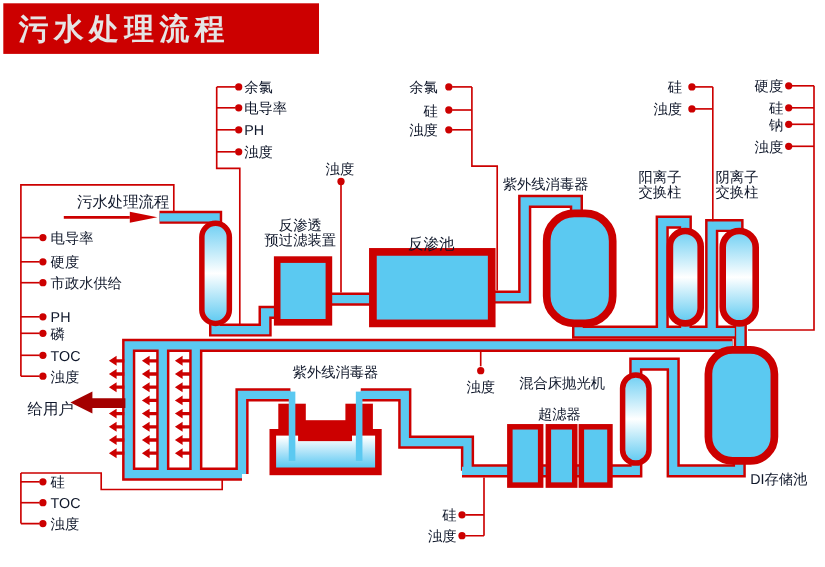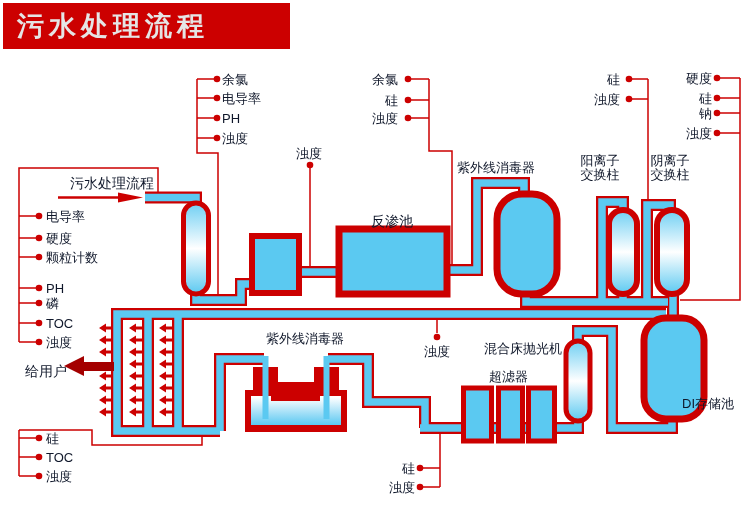--- a/index.html
+++ b/index.html
@@ -191,38 +191,42 @@
         <circle cx="420" cy="487" r="3.3" fill="#cc0000"></circle>
         <circle cx="39" cy="438" r="3.3" fill="#cc0000"></circle>
         <circle cx="39" cy="457" r="3.3" fill="#cc0000"></circle>
         <circle cx="39" cy="476" r="3.3" fill="#cc0000"></circle>
       </g>
   </svg>
 
   <div class="lbl big" style="left:70px;top:176px">污水处理流程</div>
   <div class="lbl big" style="left:25px;top:364px">给用户</div>
 
+  <div class="lbl c" style="left:228px;top:198px;width:90px">
+    <span style="display:block">反渗透</span>
+    <span style="display:block">预过滤装置</span>
+  </div>
   <div class="lbl big" style="left:371px;top:214px">反渗池</div>
   <div class="lbl" style="left:457px;top:160px">紫外线消毒器</div>
   <div class="lbl c" style="left:578px;top:154px;width:44px">
     <span style="display:block">阳离子</span>
     <span style="display:block">交换柱</span>
   </div>
   <div class="lbl c" style="left:648px;top:154px;width:44px">
     <span style="display:block">阴离子</span>
     <span style="display:block">交换柱</span>
   </div>
   <div class="lbl" style="left:266px;top:331px">紫外线消毒器</div>
-  <div class="lbl" style="left:484px;top:341px">混合床抛光机</div>
+  <div class="lbl" style="left:472px;top:341px">混合床抛光机</div>
   <div class="lbl" style="left:489px;top:369px">超滤器</div>
-  <div class="lbl" style="left:682px;top:396px">DI存储池</div>
+  <div class="lbl" style="left:682px;top:428px">DI存储池</div>
 
   <div class="lbl" style="left:46px;top:209px">电导率</div>
   <div class="lbl" style="left:46px;top:231px">硬度</div>
-  <div class="lbl" style="left:46px;top:250px">颗粒计数</div>
+  <div class="lbl" style="left:46px;top:250px">市政水供给</div>
   <div class="lbl" style="left:46px;top:281px">PH</div>
   <div class="lbl" style="left:46px;top:296px">磷</div>
   <div class="lbl" style="left:46px;top:316px">TOC</div>
   <div class="lbl" style="left:46px;top:335px">浊度</div>
 
   <div class="lbl" style="left:222px;top:72px">余氯</div>
   <div class="lbl" style="left:222px;top:91px">电导率</div>
   <div class="lbl" style="left:222px;top:111px">PH</div>
   <div class="lbl" style="left:222px;top:131px">浊度</div>
 

